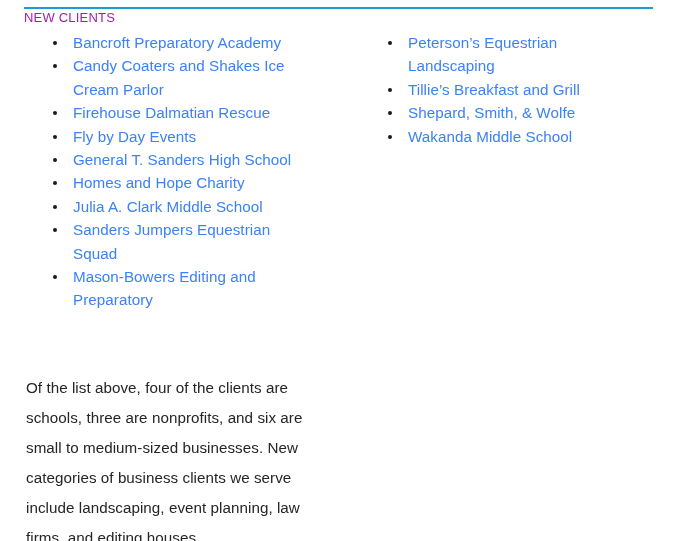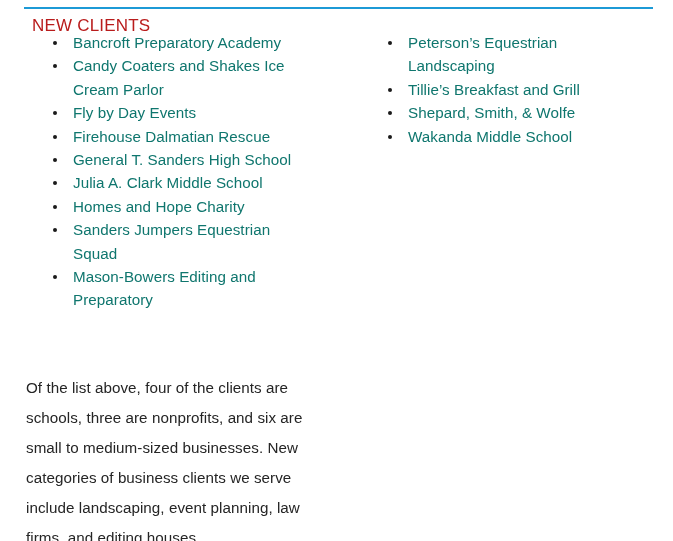--- a/index.html
+++ b/index.html
@@ -31,27 +31,27 @@
     top: 7px;
     width: 629px;
     height: 2px;
     background: #1C9AD6;
   }
 
   .page-title {
     position: absolute;
     left: 24px;
     top: 8px;
-    font-size: 17px;
+    font-size: 13px;
     line-height: 20px;
     letter-spacing: 0.2px;
-    color: #b91c1c;
+    color: #a21caf;
     white-space: nowrap;
     font-weight: normal;
-    margin: 8px;
+    margin: 0;
   }
 
   
   .columns {
     position: absolute;
     left: 0;
     top: 31px;
     width: 673px;
   }
 
@@ -67,21 +67,21 @@
     margin: 0;
     padding: 0;
   }
 
   ul.bullet-list > li {
     position: relative;
     padding-left: 39px;
     margin: 0 0 0 0;
     font-size: 15.2px;
     line-height: 23.4px;
-    color: #0f766e;
+    color: #3b82f6;
     letter-spacing: 0.05px;
   }
 
   ul.bullet-list > li::before {
     content: "";
     position: absolute;
     left: 19px;
     top: 10px;
     width: 4px;
     height: 4px;
@@ -113,25 +113,25 @@
   <div class="header-rule"></div>
 
   <h1 class="page-title">NEW CLIENTS</h1>
 
   <div class="columns">
 
     <div class="col col-left">
       <ul class="bullet-list">
         <li><span>Bancroft Preparatory Academy</span></li>
         <li><span>Candy Coaters and Shakes Ice Cream Parlor</span></li>
+        <li><span>Firehouse Dalmatian Rescue</span></li>
         <li><span>Fly by Day Events</span></li>
-        <li><span>Firehouse Dalmatian Rescue</span></li>
         <li><span>General T. Sanders High School</span></li>
+        <li><span>Homes and Hope Charity</span></li>
         <li><span>Julia A. Clark Middle School</span></li>
-        <li><span>Homes and Hope Charity</span></li>
         <li><span>Sanders Jumpers Equestrian Squad</span></li>
         <li><span>Mason-Bowers Editing and Preparatory</span></li>
       </ul>
     </div>
 
     <div class="col col-right">
       <ul class="bullet-list">
         <li><span>Peterson’s Equestrian Landscaping</span></li>
         <li><span>Tillie’s Breakfast and Grill</span></li>
         <li><span>Shepard, Smith, &amp; Wolfe</span></li>

